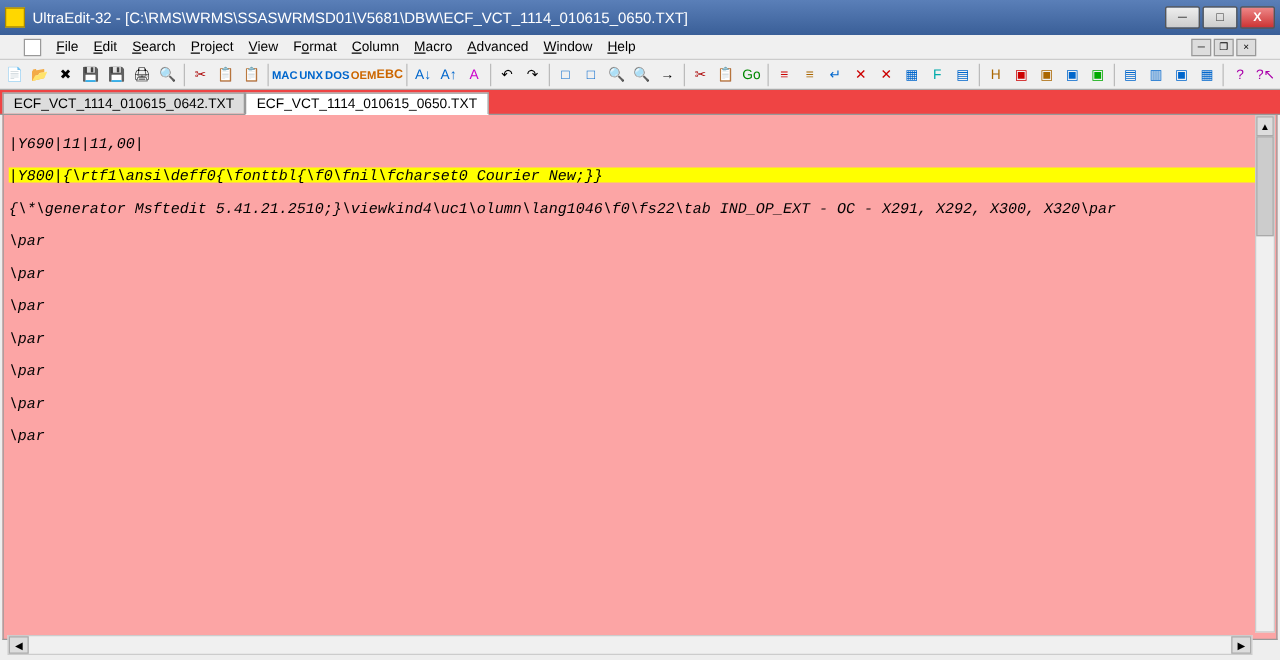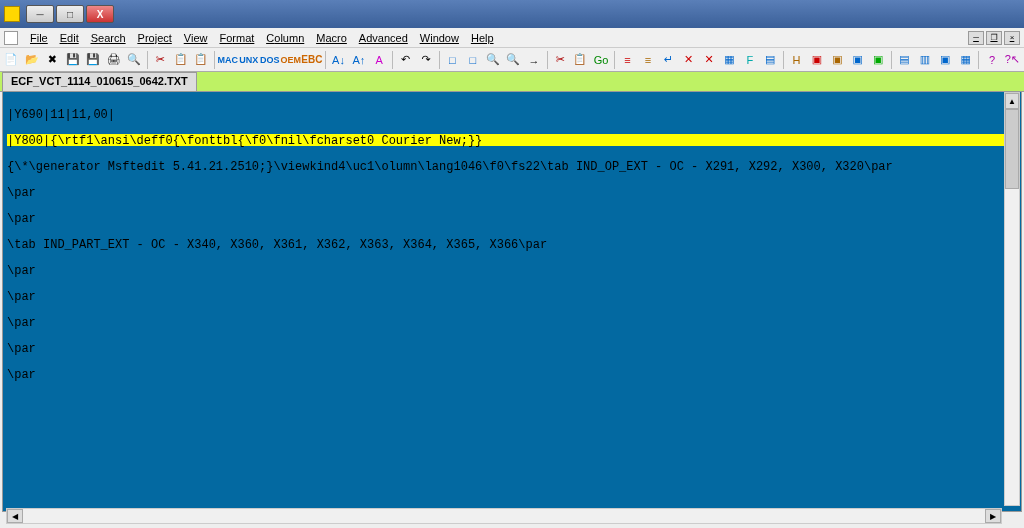--- a/index.html
+++ b/index.html
@@ -6,52 +6,53 @@
   body { font-family: Tahoma, sans-serif; font-size: 11px; background: #eee; width: 1024px; height: 528px; overflow: hidden; }
   
   .titlebar { height: 28px; background: linear-gradient(#5a7fb8, #3a5f98); display: flex; align-items: center; padding: 0 4px; color: #fff; }
   .titlebar .app-icon { width: 16px; height: 16px; background: #ffd700; border: 1px solid #aa8800; margin-right: 6px; }
   .titlebar .title { flex: 1; font-size: 12px; }
   .wincontrols { display: flex; gap: 2px; }
   .winbtn { width: 28px; height: 18px; border: 1px solid #555; border-radius: 2px; display: flex; align-items: center; justify-content: center; font-size: 10px; cursor: pointer; }
   .winbtn.close { background: linear-gradient(#e88, #c33); color: #fff; font-weight: bold; }
   .winbtn.minmax { background: linear-gradient(#eee, #ccc); color: #333; }
 
-  .menubar { height: 20px; background: #f0f0f0; display: flex; align-items: center; padding: 0 4px; font-size: 11px; border-bottom: 1px solid #ccc; text-decoration: underline; }
+  .menubar { height: 20px; background: #f0f0f0; display: flex; align-items: center; padding: 0 19px; font-size: 11px; border-bottom: 1px solid #ccc; }
   .menubar .mfile-icon { width: 14px; height: 14px; background: #fff; border: 1px solid #999; margin-right: 6px; }
   .menubar span.menuitem { padding: 2px 6px; cursor: pointer; }
   .menubar span.menuitem u { text-decoration: underline; }
   .menubar .spacer { flex: 1; }
   .menubar .mdi { display: flex; gap: 2px; margin-left: 4px; }
   .menubar .mdibtn { width: 16px; height: 14px; border: 1px solid #999; background: #ddd; font-size: 8px; display: flex; align-items: center; justify-content: center; cursor: pointer; }
 
   .toolbar { height: 24px; background: #f0f0f0; border-bottom: 1px solid #aaa; display: flex; align-items: center; padding: 0 2px; gap: 1px; overflow: hidden; }
   .toolbar .tbtn { width: 20px; height: 20px; border: 1px solid transparent; display: flex; align-items: center; justify-content: center; cursor: pointer; font-size: 11px; }
   .toolbar .sep { width: 1px; height: 18px; background: #bbb; margin: 0 2px; }
 
-  .tabbar { height: 20px; background: #bef264; display: flex; border-bottom: 1px solid #999; padding-left: 2px; font-weight: bold; }
+  .tabbar { height: 20px; background: #ef4444; display: flex; align-items: flex-end; border-bottom: 1px solid #999; padding-left: 2px; }
   .tab { padding: 2px 8px; border: 1px solid #999; border-bottom: none; background: #ddd; font-size: 11px; margin-right: 0px; cursor: pointer; }
   .tab.active { background: #fff; border-bottom: 1px solid #fff; position: relative; top: 1px; }
 
-  .editor { background: #0369a1; font-family: "Courier New", monospace; font-size: 12px; line-height: 14px; padding: 2px 4px; height: 420px; overflow: hidden; position: relative; white-space: pre; border: 1px solid #999; border-top: none; margin: 0 2px; }
+  .editor { background: #fca5a5; font-family: "Courier New", monospace; font-size: 12px; line-height: 14px; padding: 2px 4px; height: 420px; overflow: hidden; position: relative; white-space: pre; border: 1px solid #999; border-top: none; margin: 0 2px; font-style: italic; }
   .editor .line { height: 12px; }
   .editor .hl { background: #ffff00; }
 
   .scrollbar-h { position: absolute; bottom: 4px; left: 6px; right: 22px; height: 16px; background: #f0f0f0; border: 1px solid #ccc; display: flex; align-items: center; }
   .scrollbar-h .arrow { width: 16px; height: 14px; background: #ddd; border: 1px solid #aaa; display: flex; align-items: center; justify-content: center; font-size: 8px; cursor: pointer; }
   .scrollbar-h .track { flex: 1; height: 14px; }
   .scrollbar-v { position: absolute; right: 4px; top: 92px; bottom: 22px; width: 16px; background: #f0f0f0; border: 1px solid #ccc; }
   .scrollbar-v .arrow { height: 16px; width: 14px; background: #ddd; border: 1px solid #aaa; display: flex; align-items: center; justify-content: center; font-size: 8px; cursor: pointer; }
   .scrollbar-v .thumb { height: 80px; width: 14px; background: #ccc; border: 1px solid #aaa; margin-top: 0; }
 </style>
 </head>
 <body>
 
 <div class="titlebar">
   <div class="app-icon"></div>
+  <div class="title">UltraEdit-32 - [C:\RMS\WRMS\SSASWRMSD01\V5681\DBW\ECF_VCT_1114_010615_0650.TXT]</div>
   <div class="wincontrols">
     <div class="winbtn minmax">─</div>
     <div class="winbtn minmax">□</div>
     <div class="winbtn close">X</div>
   </div>
 </div>
 
 <div class="menubar">
   <div class="mfile-icon"></div>
   <span class="menuitem"><u>F</u><span>ile</span></span>
@@ -128,29 +129,29 @@
   <div class="tbtn" style="color:#06c;">▥</div>
   <div class="tbtn" style="color:#06c;">▣</div>
   <div class="tbtn" style="color:#06c;">▦</div>
   <div class="sep"></div>
   <div class="tbtn" style="color:#a0a;">?</div>
   <div class="tbtn" style="color:#a0a;">?↖</div>
 </div>
 
 <div class="tabbar">
   <div class="tab">ECF_VCT_1114_010615_0642.TXT</div>
+  <div class="tab active">ECF_VCT_1114_010615_0650.TXT</div>
 </div>
 
 <div class="editor">
 <div class="line">|Y690|11|11,00|</div>
 <div class="line hl">|Y800|{\rtf1\ansi\deff0{\fonttbl{\f0\fnil\fcharset0 Courier New;}}</div>
 <div class="line">{\*\generator Msftedit 5.41.21.2510;}\viewkind4\uc1\olumn\lang1046\f0\fs22\tab IND_OP_EXT - OC - X291, X292, X300, X320\par</div>
 <div class="line">\par</div>
 <div class="line">\par</div>
-<div class="line">\tab IND_PART_EXT - OC - X340, X360, X361, X362, X363, X364, X365, X366\par</div>
 <div class="line">\par</div>
 <div class="line">\par</div>
 <div class="line">\par</div>
 <div class="line">\par</div>
 <div class="line">\par</div>
 
 
 
 
 

